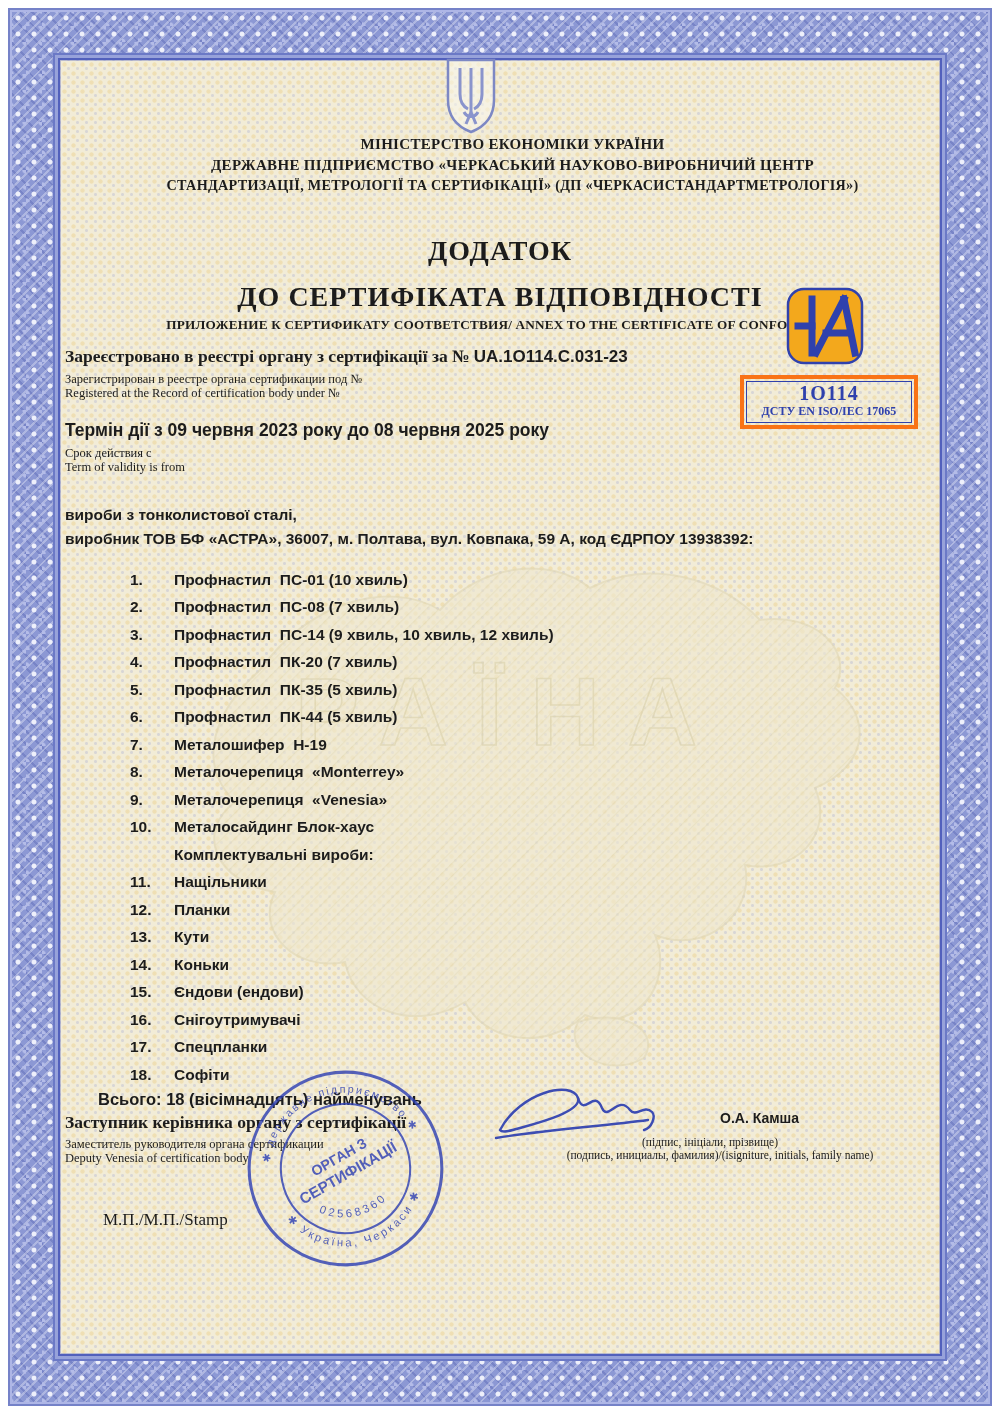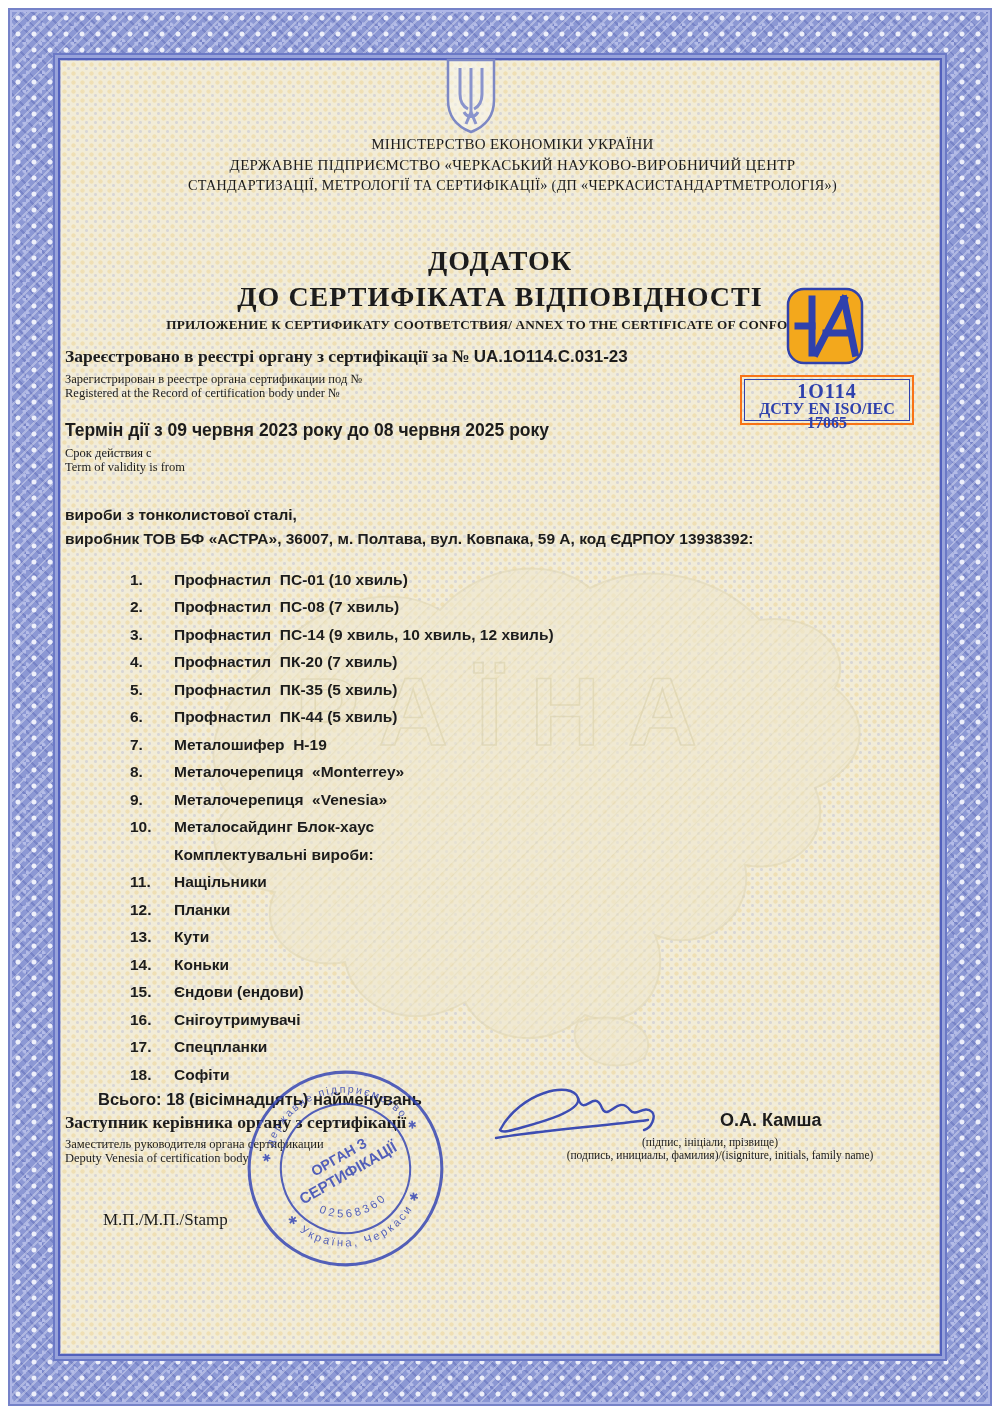--- a/index.html
+++ b/index.html
@@ -25,29 +25,29 @@
       radial-gradient(circle, rgba(126,138,206,.22) 1.1px, rgba(126,138,206,0) 2px);
     background-size:9px 9px,9px 9px;
     background-position:0 0,4px 4px;
     border:2px solid #5260bc;
     box-shadow: 0 0 0 3px #97a2da, 0 0 0 5px #6b79c6, inset 0 0 0 1px rgba(82,96,188,.35);}
   .abs{position:absolute;}
   .ctr{left:0;right:0;text-align:center;}
   .serifB{font-family:"Liberation Serif",serif;font-weight:bold;}
   .sansB{font-family:"Liberation Sans",sans-serif;font-weight:bold;}
   .small{font-size:12.5px;line-height:14px;}
-  .hdr-line{font-size:15px;line-height:20.5px;font-weight:normal;letter-spacing:.3px;padding-left:25px;}
+  .hdr-line{font-size:15px;line-height:20.5px;font-weight:bold;letter-spacing:.3px;padding-left:25px;}
   .title-big{font-size:28px;font-weight:bold;letter-spacing:1px;}
   .title-sub{font-size:13.2px;font-weight:bold;letter-spacing:.2px;}
   .reg-main{font-size:17.5px;}
-  .acc-box{left:740px;top:375px;width:170px;height:46px;border:2px solid #f97316;
+  .acc-box{left:740px;top:375px;width:170px;height:46px;border:4px solid #f97316;
            color:#2f41ad;text-align:center;z-index:2;}
   .acc-box::after{content:"";position:absolute;inset:2px;border:1px solid #2f41ad;}
   .acc-code{font-size:20px;font-weight:bold;line-height:22px;margin-top:3px;letter-spacing:1px;}
-  .acc-std{font-size:16px;font-weight:bold;line-height:14px;}
+  .acc-std{font-size:12px;font-weight:bold;line-height:14px;}
   .list{left:130px;top:566px;width:700px;z-index:2;}
   .row{display:flex;height:27.5px;align-items:center;}
   .row .num{width:44px;font-size:15.5px;}
   .row .txt{font-size:15.5px;white-space:pre;}
   .content-z{z-index:2;}
   .wm{left:110px;top:530px;z-index:1;opacity:.85;}
   .stamp{left:243px;top:1066px;z-index:5;opacity:.8;transform:rotate(-12deg);}
   .sig{left:492px;top:1076px;z-index:4;}
   .logo{left:786px;top:287px;z-index:3;}
 </style>
@@ -82,21 +82,21 @@
       <path d="M27,56 L22,68 M27,56 L32,68"></path>
     </g>
   </svg>
 
   <div class="abs ctr content-z" style="top:134px;">
     <div class="hdr-line">МІНІСТЕРСТВО ЕКОНОМІКИ УКРАЇНИ</div>
     <div class="hdr-line">ДЕРЖАВНЕ ПІДПРИЄМСТВО «ЧЕРКАСЬКИЙ НАУКОВО-ВИРОБНИЧИЙ ЦЕНТР</div>
     <div class="hdr-line" style="font-size:14.2px;">СТАНДАРТИЗАЦІЇ, МЕТРОЛОГІЇ ТА СЕРТИФІКАЦІЇ» (ДП «ЧЕРКАСИСТАНДАРТМЕТРОЛОГІЯ»)</div>
   </div>
 
-  <div class="abs ctr title-big content-z" style="top:245px;">ДОДАТОК</div>
+  <div class="abs ctr title-big content-z" style="top:235px;">ДОДАТОК</div>
   <div class="abs ctr title-big content-z" style="top:281px;">ДО СЕРТИФІКАТА ВІДПОВІДНОСТІ</div>
   <div class="abs ctr title-sub content-z" style="top:317px;">ПРИЛОЖЕНИЕ К СЕРТИФИКАТУ СООТВЕТСТВИЯ/ ANNEX TO THE CERTIFICATE OF CONFORMITY</div>
 
   <svg class="abs logo" width="78" height="78" viewBox="0 0 78 78">
     <rect x="2" y="2" width="74" height="74" rx="16" fill="#f3a81c" stroke="#2f41ad" stroke-width="2.5"></rect>
     <g stroke="#2f41ad" stroke-width="7" fill="none" stroke-linecap="square">
       <path d="M26,12 V66"></path>
       <path d="M12,39 H26"></path>
       <path d="M30,66 L58,12"></path>
       <path d="M58,12 L69,66"></path>
@@ -210,21 +210,21 @@
   <div class="abs content-z" style="left:103px;top:1186px;font-size:17px;margin-top:24px;">М.П./М.П./Stamp</div>
 
   <svg class="abs sig" width="185" height="78" viewBox="0 0 185 78">
     <g stroke="#2a3cb0" stroke-width="2.4" fill="none" stroke-linecap="round" opacity="0.9">
       <path d="M8,54 C28,16 80,4 86,22 C90,35 50,46 28,52 C18,55 10,57 8,54 Z"></path>
       <path d="M86,22 C92,42 102,12 110,32 C116,46 126,18 138,34 C144,42 152,28 160,36 C164,40 160,52 152,54"></path>
       <path d="M4,62 C52,54 112,50 156,44"></path>
     </g>
   </svg>
 
-  <div class="abs sansB content-z" style="left:720px;top:1110px;font-size:18px;text-align:right;">О.А. Камша</div>
+  <div class="abs sansB content-z" style="left:720px;top:1110px;font-size:14px;text-align:right;">О.А. Камша</div>
   <div class="abs content-z" style="left:555px;top:1136px;width:310px;text-align:center;font-size:11.5px;">(підпис, ініціали, прізвище)</div>
   <div class="abs content-z" style="left:520px;top:1149px;width:400px;text-align:center;font-size:11.5px;">(подпись, инициалы, фамилия)/(isigniture, initials, family name)</div>
 
   <svg class="abs stamp" width="205" height="205" viewBox="0 0 200 200">
     <defs>
       <path id="arcTop" d="M 26,100 A 74,74 0 1 1 174,100"></path>
       <path id="arcBottom" d="M 24,100 A 76,76 0 0 0 176,100"></path>
       <path id="arcNum" d="M 52,122 A 58,58 0 0 0 148,122"></path>
     </defs>
     <g stroke="#2c3eb3" fill="none">

